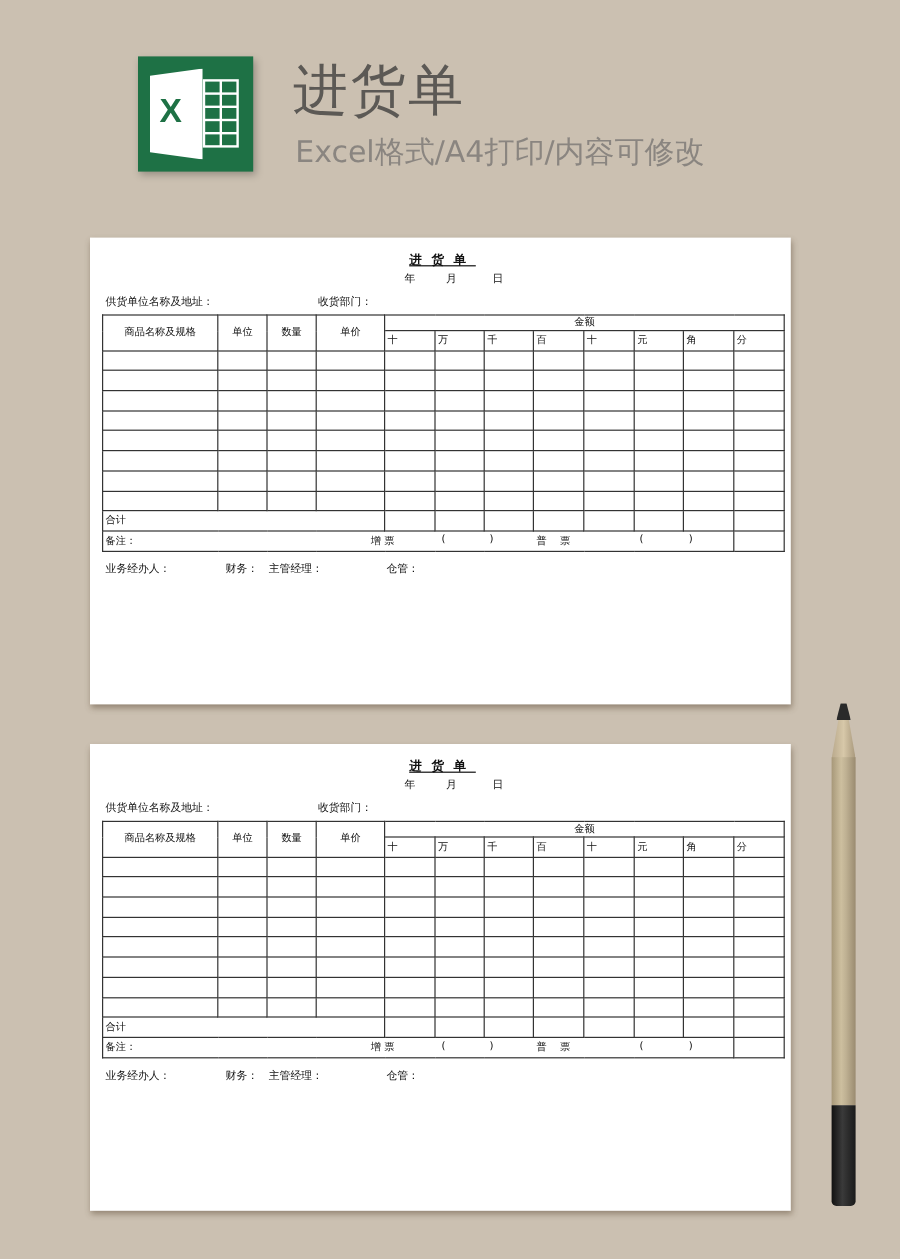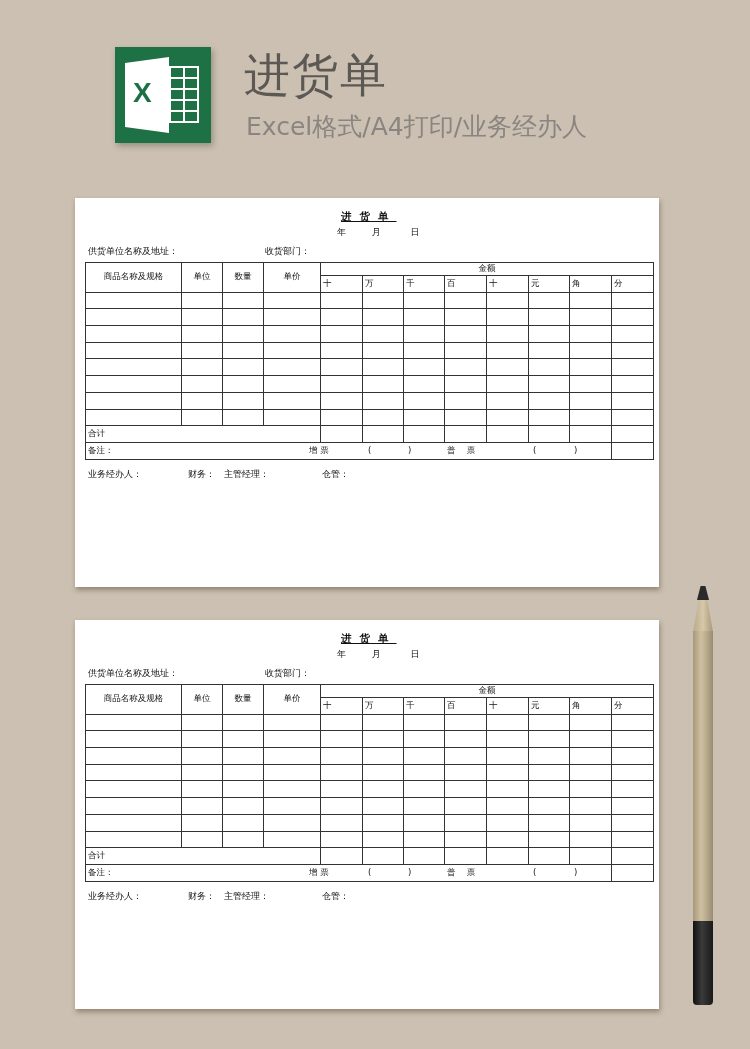--- a/index.html
+++ b/index.html
@@ -38,21 +38,21 @@
       <span></span>
       <span></span>
       <span></span>
       <span></span>
       <span></span>
       <span></span>
       <span></span>
   </div>
 </div>
 <div class="big-title">进货单</div>
-<div class="subtitle">Excel格式/A4打印/业务经办人</div>
+<div class="subtitle">Excel格式/A4打印/内容可修改</div>
 
 <div class="sheet" style="top:198px;">
   <div class="t title">进货单</div>
   <div class="t date">
     <span>年</span>
     <span style="display:inline-block;width:20px"></span>
     <span>月</span>
     <span style="display:inline-block;width:24px"></span>
     <span>日</span>
   </div>

